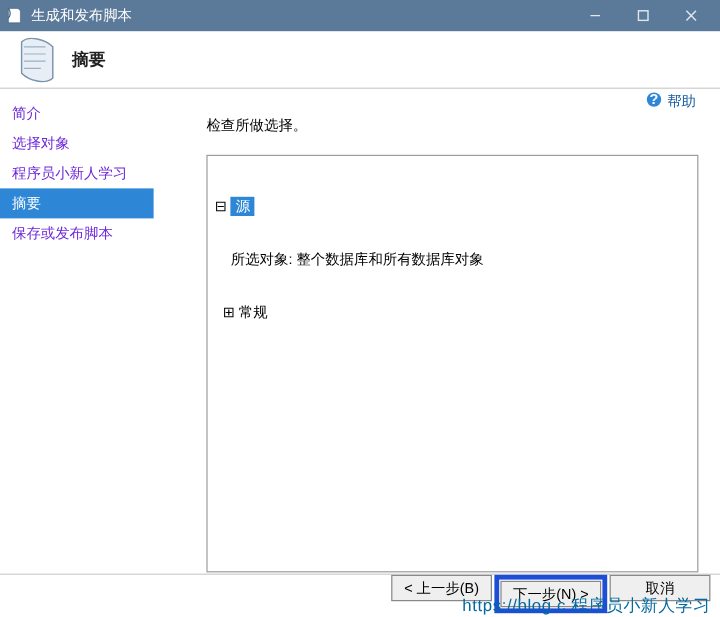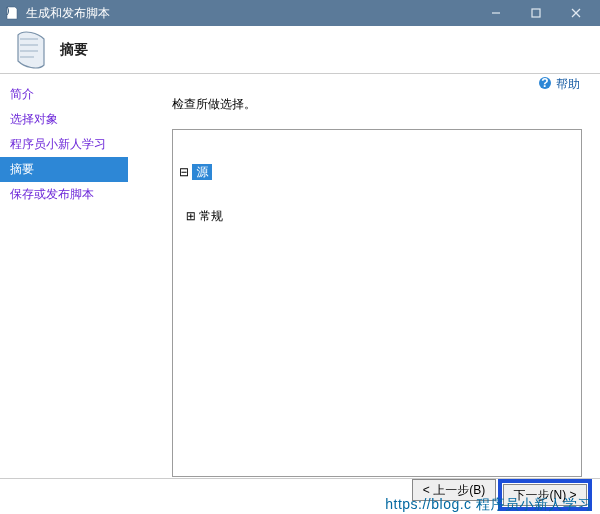--- a/index.html
+++ b/index.html
@@ -90,26 +90,28 @@
             <circle cx="7" cy="7" r="6" fill="#2d87d6"></circle>
             <text x="7" y="11" text-anchor="middle" fill="#fff" font-size="10" font-weight="bold">?</text>
           </svg></span>
       <span>帮助</span>
     </div>
 
     <div class="section-label">检查所做选择。</div>
 
     <div class="treebox">
       <div class="node">⊟ <span class="root-badge">源</span></div>
+      <div class="node">    所选对象: 整个数据库和所有数据库对象</div>
       <div class="node">  ⊞ 常规</div>
       
     </div>
   </div>
 
 </div>
 
 <div class="footer">
   <button class="btn">&lt; 上一步(B)</button>
   <span class="next-wrap">
     <button class="btn">下一步(N) &gt;</button>
   </span>
+  <button class="btn">取消</button>
   <div class="watermark">https://blog.c 程序员小新人学习</div>
 </div>
 
 </body></html>

